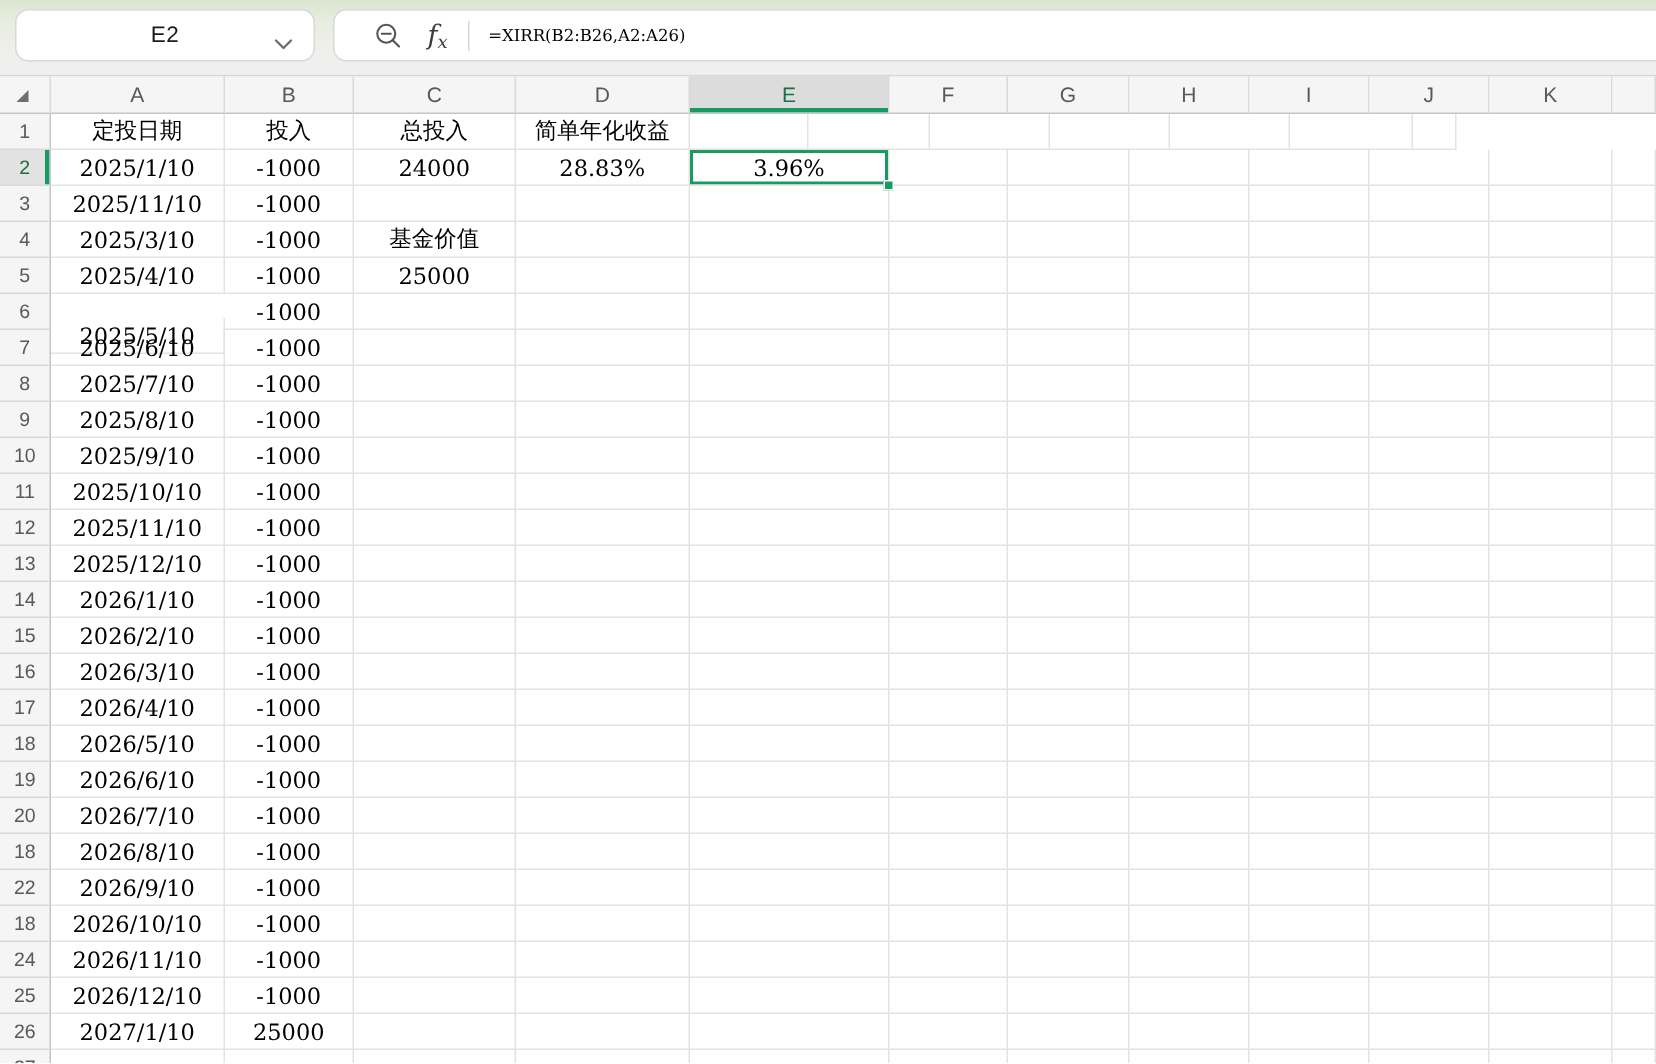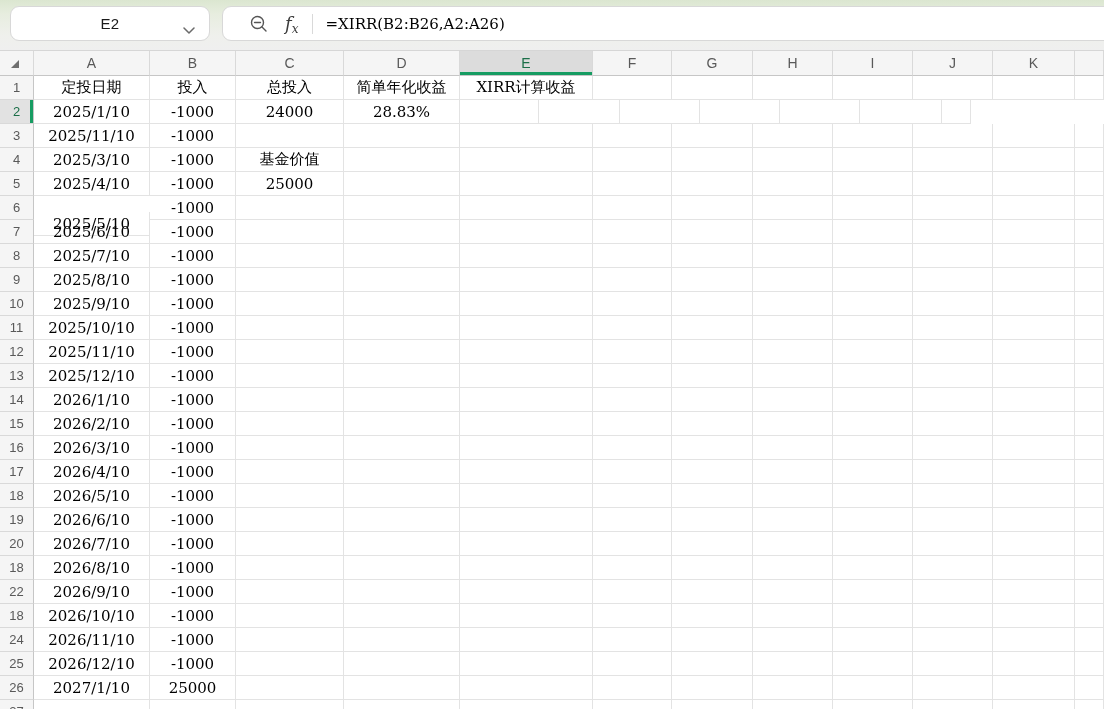--- a/index.html
+++ b/index.html
@@ -17,21 +17,21 @@
   .name-box .chev { position:absolute; right:14px; top:14px; }
   .formula-box { position:absolute; left:222px; top:6px; right:-12px; height:35px;
     background:#fff; border:1px solid #d8d8d8; border-radius:9px;
     display:flex; align-items:center; }
   .fb-icon { width:24px; height:24px; display:flex; align-items:center; justify-content:center; cursor:pointer; }
   .fb-zoom { margin-left:24px; }
   .fb-fx { margin-left:14px; font-family:"DejaVu Serif", serif; font-style:italic; color:#3c3c3c; }
   .fb-fx .f { font-size:18px; }
   .fb-fx .x { font-size:12px; position:relative; top:3px; }
   .fb-sep { width:1px; height:20px; background:#d9d9d9; margin:0 12px 0 14px; }
-  .fb-formula { font-family:"DejaVu Serif", serif; font-size:15px; color:#000; white-space:pre; }
+  .fb-formula { font-family:"DejaVu Serif", serif; font-size:11px; color:#000; white-space:pre; }
 
   
   .sheet-header { position:absolute; left:0; top:50px; width:1104px; height:26px;
     display:flex; border-top:1px solid #d6d6d6; background:#f5f5f5; }
   .corner { width:34px; height:100%; background:#f5f5f5; border-right:1px solid var(--hdr-sep);
     border-bottom:1px solid var(--hdr-edge); position:relative; cursor:pointer; }
   .corner .tri { position:absolute; left:11px; top:9px; width:0; height:0;
     border-bottom:8px solid #6f6f6f; border-left:8px solid transparent; }
   .col-h { height:100%; display:flex; align-items:center; justify-content:center;
     font-size:14px; color:#595959; border-right:1px solid var(--hdr-sep);
@@ -101,35 +101,35 @@
   </div>
 
 <div class="grid">
 
 <div class="row">
       <div class="row-h">1</div>
       <div class="cell" style="width: 116px;">定投日期</div>
       <div class="cell" style="width: 86px;">投入</div>
       <div class="cell" style="width: 108px;">总投入</div>
       <div class="cell" style="width: 116px;">简单年化收益</div>
-      <div class="cell" style="width: 133px;">XIRR计算收益</div>
       <div class="cell" style="width: 79px;"></div>
       <div class="cell" style="width: 81px;"></div>
       <div class="cell" style="width: 80px;"></div>
       <div class="cell" style="width: 80px;"></div>
       <div class="cell" style="width: 80px;"></div>
       <div class="cell" style="width: 82px;"></div>
       <div class="cell" style="width: 29px;"></div>
     </div>
     <div class="row">
       <div class="row-h sel">2</div>
       <div class="cell" style="width: 116px;">2025/1/10</div>
       <div class="cell" style="width: 86px;">-1000</div>
       <div class="cell" style="width: 108px;">24000</div>
       <div class="cell" style="width: 116px;">28.83%</div>
+      <div class="cell active" style="width: 133px;">3.96%<span class="fill-handle"></span></div>
       <div class="cell" style="width: 79px;"></div>
       <div class="cell" style="width: 81px;"></div>
       <div class="cell" style="width: 80px;"></div>
       <div class="cell" style="width: 80px;"></div>
       <div class="cell" style="width: 80px;"></div>
       <div class="cell" style="width: 82px;"></div>
       <div class="cell" style="width: 29px;"></div>
     </div>
     <div class="row">
       <div class="row-h">3</div>

